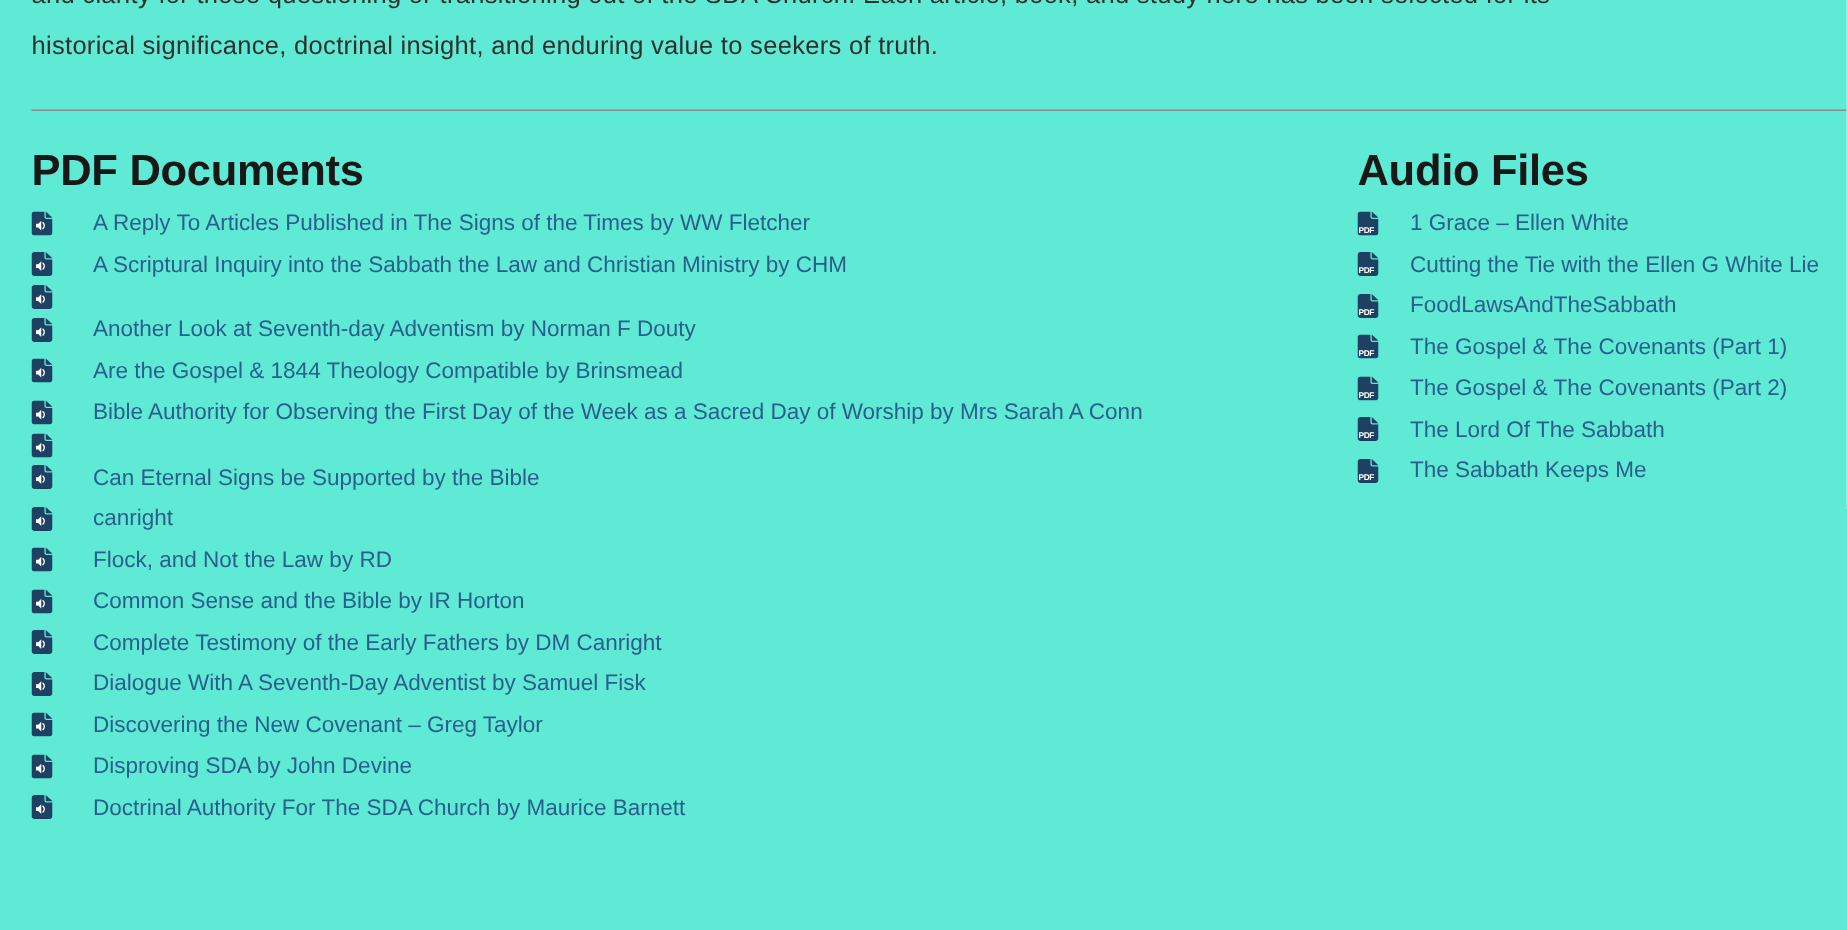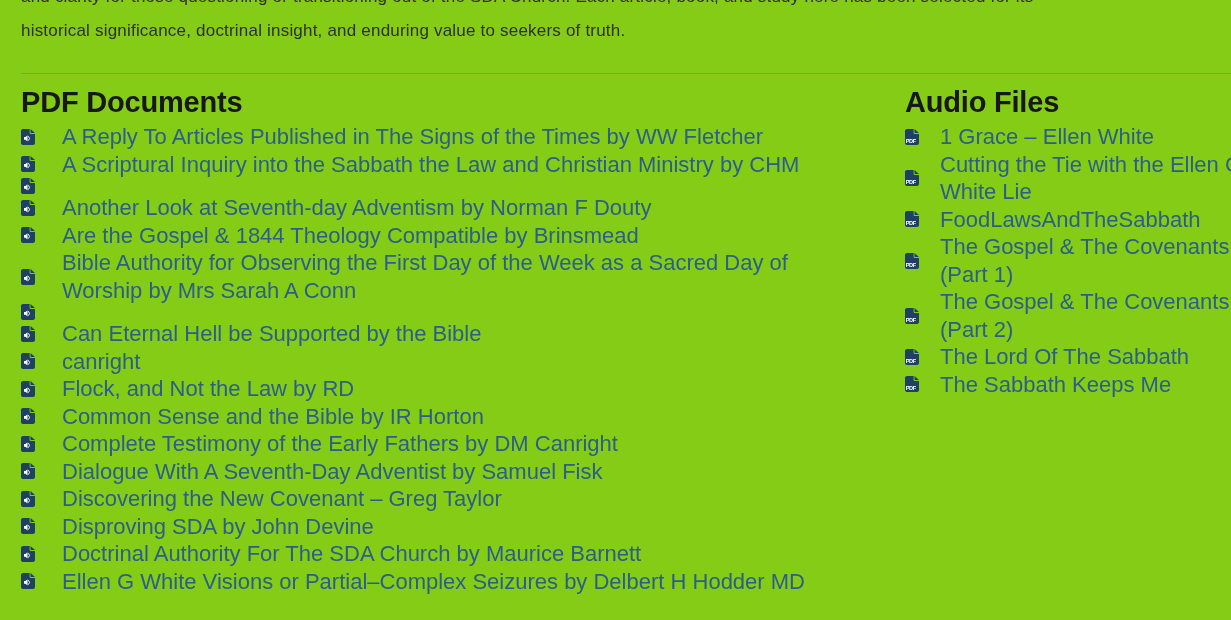--- a/index.html
+++ b/index.html
@@ -1,61 +1,61 @@
 <!DOCTYPE html>
 <html><head>
 <meta charset="utf-8">
 <style>
   html, body { margin: 0; padding: 0; }
   #page {
     position: relative;
     width: 1231px;
     height: 620px;
     overflow: hidden;
-    background: #84cc16;
+    background: #5eead4;
     font-family: "Liberation Sans", "DejaVu Sans", sans-serif;
   }
   .intro {
     position: absolute;
     left: 21px;
     top: -20px;
     color: #2f2f2f;
     font-size: 17px;
     line-height: 34px;
     letter-spacing: 0.2px;
     white-space: nowrap;
   }
   .divider {
     position: absolute;
     left: 21px;
     right: 0;
     top: 73px;
     height: 1px;
     background: #8d8d91;
   }
-  .col { position: absolute; top: 85px; }
+  .col { position: absolute; top: 97px; }
   .col-pdf   { left: 21px;  width: 812px; }
   .col-audio { left: 905px; width: 360px; }
   h2.section-title {
     margin: 0 0 4px 0;
     font-size: 29px;
     line-height: 34px;
     font-weight: 800;
     letter-spacing: -0.2px;
     color: #181818;
   }
   ul.doc-list { list-style: none; margin: 0; padding: 0; }
   li.doc-row { display: flex; align-items: center; }
   .doc-icon { flex: 0 0 auto; width: 14px; height: 16px; display: inline-flex; }
   .col-pdf  .doc-icon { margin-right: 27px; }
   .col-audio .doc-icon { margin-right: 21px; }
   a.doc-link {
     color: #2c5e8c;
     text-decoration: none;
-    font-size: 22px;
+    font-size: 15px;
     line-height: 27.5px;
     cursor: pointer;
   }
 </style>
 </head>
 <body>
 
 <div id="page">
 
   <div class="intro">
@@ -146,21 +146,21 @@
       </li>
         <li class="doc-row">
         <span class="doc-icon">
           <svg width="14" height="16" viewBox="0 0 14 16" aria-hidden="true">
             <path d="M2 0 H8.6 V3.7 C8.6 4.4 9.15 4.95 9.85 4.95 H14 V14 C14 15.1 13.1 16 12 16 H2 C0.9 16 0 15.1 0 14 V2 C0 0.9 0.9 0 2 0 Z" fill="#1d4063"></path>
             <path d="M9.5 0 L14 4.1 H10.1 C9.77 4.1 9.5 3.83 9.5 3.5 Z" fill="#1d4063"></path>
             <path d="M3 8.1 V10.7 H4.5 L6.5 12.6 V6.2 L4.5 8.1 Z" fill="#ffffff"></path>
             <path d="M7.7 7.5 A2.7 2.7 0 0 1 7.7 11.3" stroke="#ffffff" stroke-width="1" fill="none" stroke-linecap="round"></path>
           </svg>
         </span>
-        <a class="doc-link" href="#">Can Eternal Hell be Supported by the Bible</a>
+        <a class="doc-link" href="#">Can Eternal Signs be Supported by the Bible</a>
       </li>
         <li class="doc-row">
         <span class="doc-icon">
           <svg width="14" height="16" viewBox="0 0 14 16" aria-hidden="true">
             <path d="M2 0 H8.6 V3.7 C8.6 4.4 9.15 4.95 9.85 4.95 H14 V14 C14 15.1 13.1 16 12 16 H2 C0.9 16 0 15.1 0 14 V2 C0 0.9 0.9 0 2 0 Z" fill="#1d4063"></path>
             <path d="M9.5 0 L14 4.1 H10.1 C9.77 4.1 9.5 3.83 9.5 3.5 Z" fill="#1d4063"></path>
             <path d="M3 8.1 V10.7 H4.5 L6.5 12.6 V6.2 L4.5 8.1 Z" fill="#ffffff"></path>
             <path d="M7.7 7.5 A2.7 2.7 0 0 1 7.7 11.3" stroke="#ffffff" stroke-width="1" fill="none" stroke-linecap="round"></path>
           </svg>
         </span>
@@ -235,31 +235,20 @@
         <li class="doc-row">
         <span class="doc-icon">
           <svg width="14" height="16" viewBox="0 0 14 16" aria-hidden="true">
             <path d="M2 0 H8.6 V3.7 C8.6 4.4 9.15 4.95 9.85 4.95 H14 V14 C14 15.1 13.1 16 12 16 H2 C0.9 16 0 15.1 0 14 V2 C0 0.9 0.9 0 2 0 Z" fill="#1d4063"></path>
             <path d="M9.5 0 L14 4.1 H10.1 C9.77 4.1 9.5 3.83 9.5 3.5 Z" fill="#1d4063"></path>
             <path d="M3 8.1 V10.7 H4.5 L6.5 12.6 V6.2 L4.5 8.1 Z" fill="#ffffff"></path>
             <path d="M7.7 7.5 A2.7 2.7 0 0 1 7.7 11.3" stroke="#ffffff" stroke-width="1" fill="none" stroke-linecap="round"></path>
           </svg>
         </span>
         <a class="doc-link" href="#">Doctrinal Authority For The SDA Church by Maurice Barnett</a>
-      </li>
-        <li class="doc-row">
-        <span class="doc-icon">
-          <svg width="14" height="16" viewBox="0 0 14 16" aria-hidden="true">
-            <path d="M2 0 H8.6 V3.7 C8.6 4.4 9.15 4.95 9.85 4.95 H14 V14 C14 15.1 13.1 16 12 16 H2 C0.9 16 0 15.1 0 14 V2 C0 0.9 0.9 0 2 0 Z" fill="#1d4063"></path>
-            <path d="M9.5 0 L14 4.1 H10.1 C9.77 4.1 9.5 3.83 9.5 3.5 Z" fill="#1d4063"></path>
-            <path d="M3 8.1 V10.7 H4.5 L6.5 12.6 V6.2 L4.5 8.1 Z" fill="#ffffff"></path>
-            <path d="M7.7 7.5 A2.7 2.7 0 0 1 7.7 11.3" stroke="#ffffff" stroke-width="1" fill="none" stroke-linecap="round"></path>
-          </svg>
-        </span>
-        <a class="doc-link" href="#">Ellen G White Visions or Partial–Complex Seizures by Delbert H Hodder MD</a>
       </li>
       </ul>
   </section>
 
   <section class="col col-audio">
     <h2 class="section-title">Audio Files</h2>
     <ul class="doc-list">
 
     <li class="doc-row">
         <span class="doc-icon">

